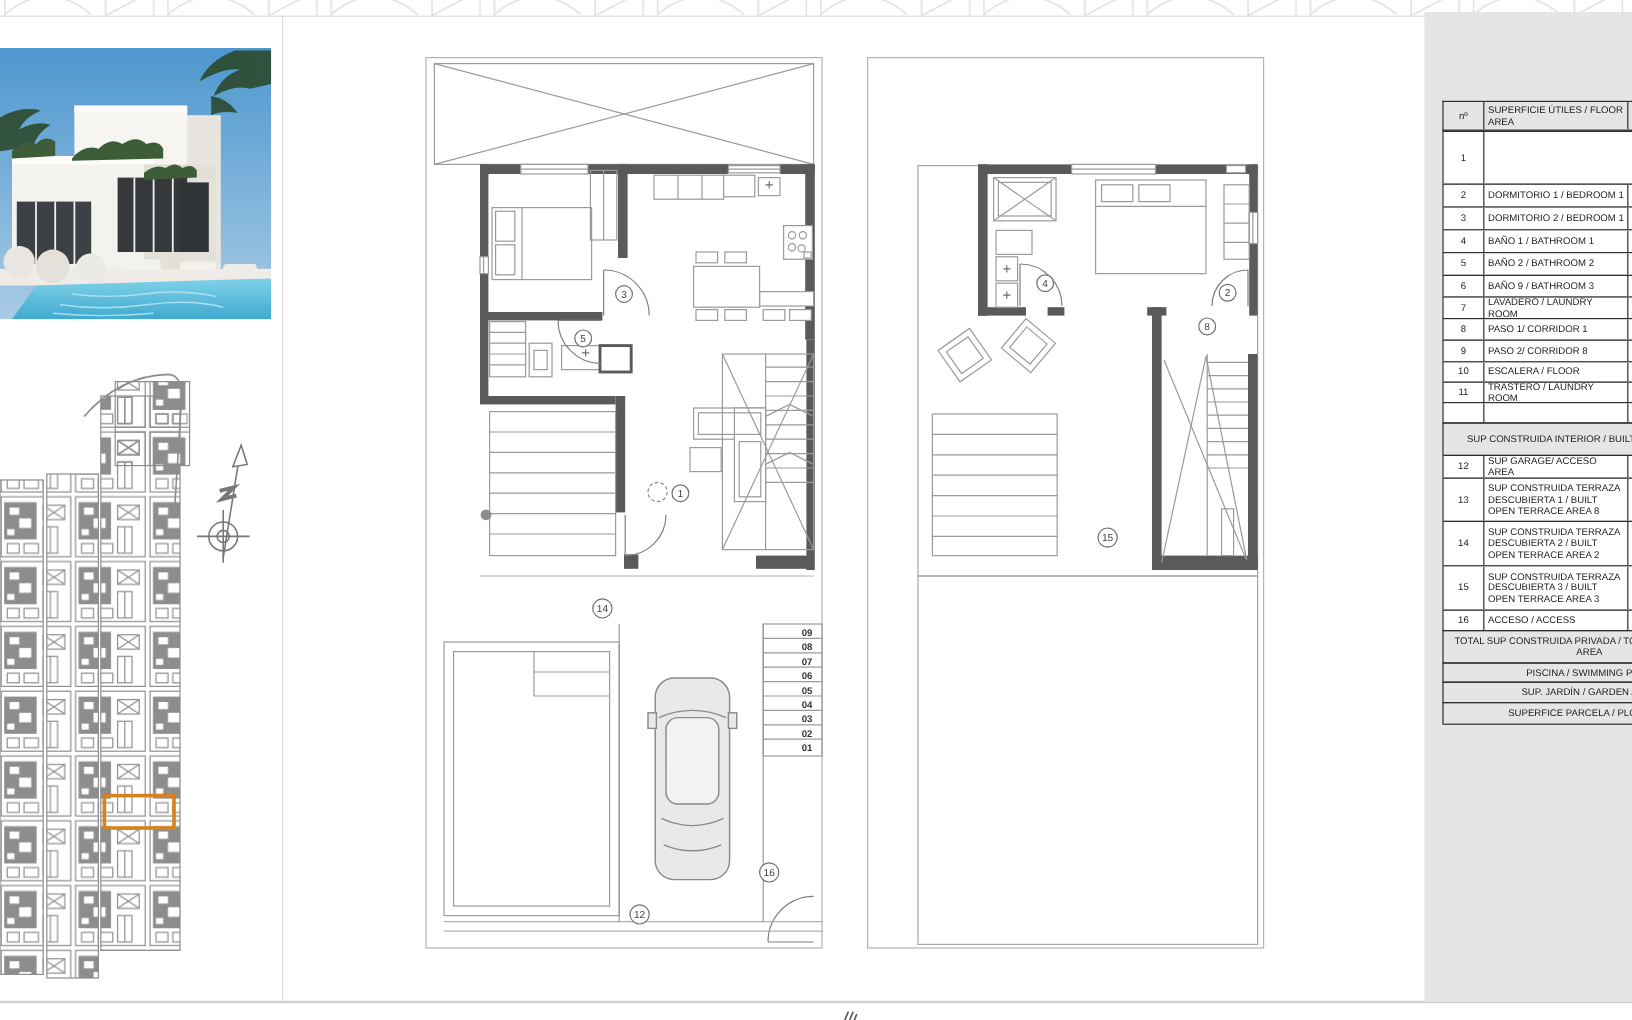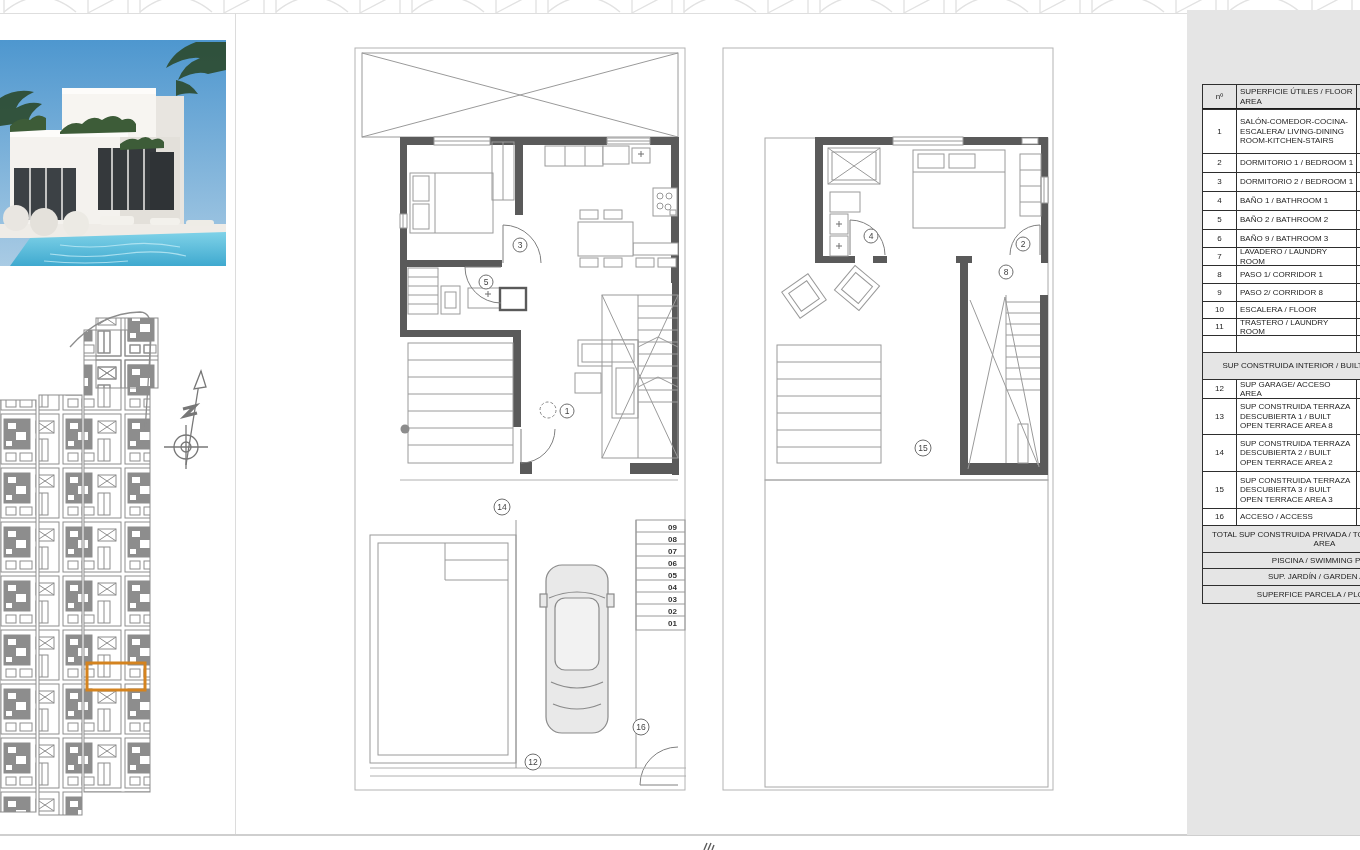--- a/index.html
+++ b/index.html
@@ -469,21 +469,20 @@
   <div id="areatable">
 
     <div class="trow gray hdr h26">
       <div class="tno">nº</div>
       <div class="tlabel">SUPERFICIE ÚTILES / FLOOR AREA</div>
       <div class="tval"></div>
     </div>
 
     <div class="trow mt3 h45">
       <div class="tno">1</div>
-      <div class="tlabel">SALÓN-COMEDOR-COCINA-ESCALERA/ LIVING-DINING ROOM-KITCHEN-STAIRS</div>
         <div class="tval"></div>
     </div>
     <div class="trow h20">
       <div class="tno">2</div>
       <div class="tlabel">DORMITORIO 1 / BEDROOM 1</div>
         <div class="tval"></div>
     </div>
     <div class="trow h20">
       <div class="tno">3</div>
       <div class="tlabel">DORMITORIO 2 / BEDROOM 1</div>

